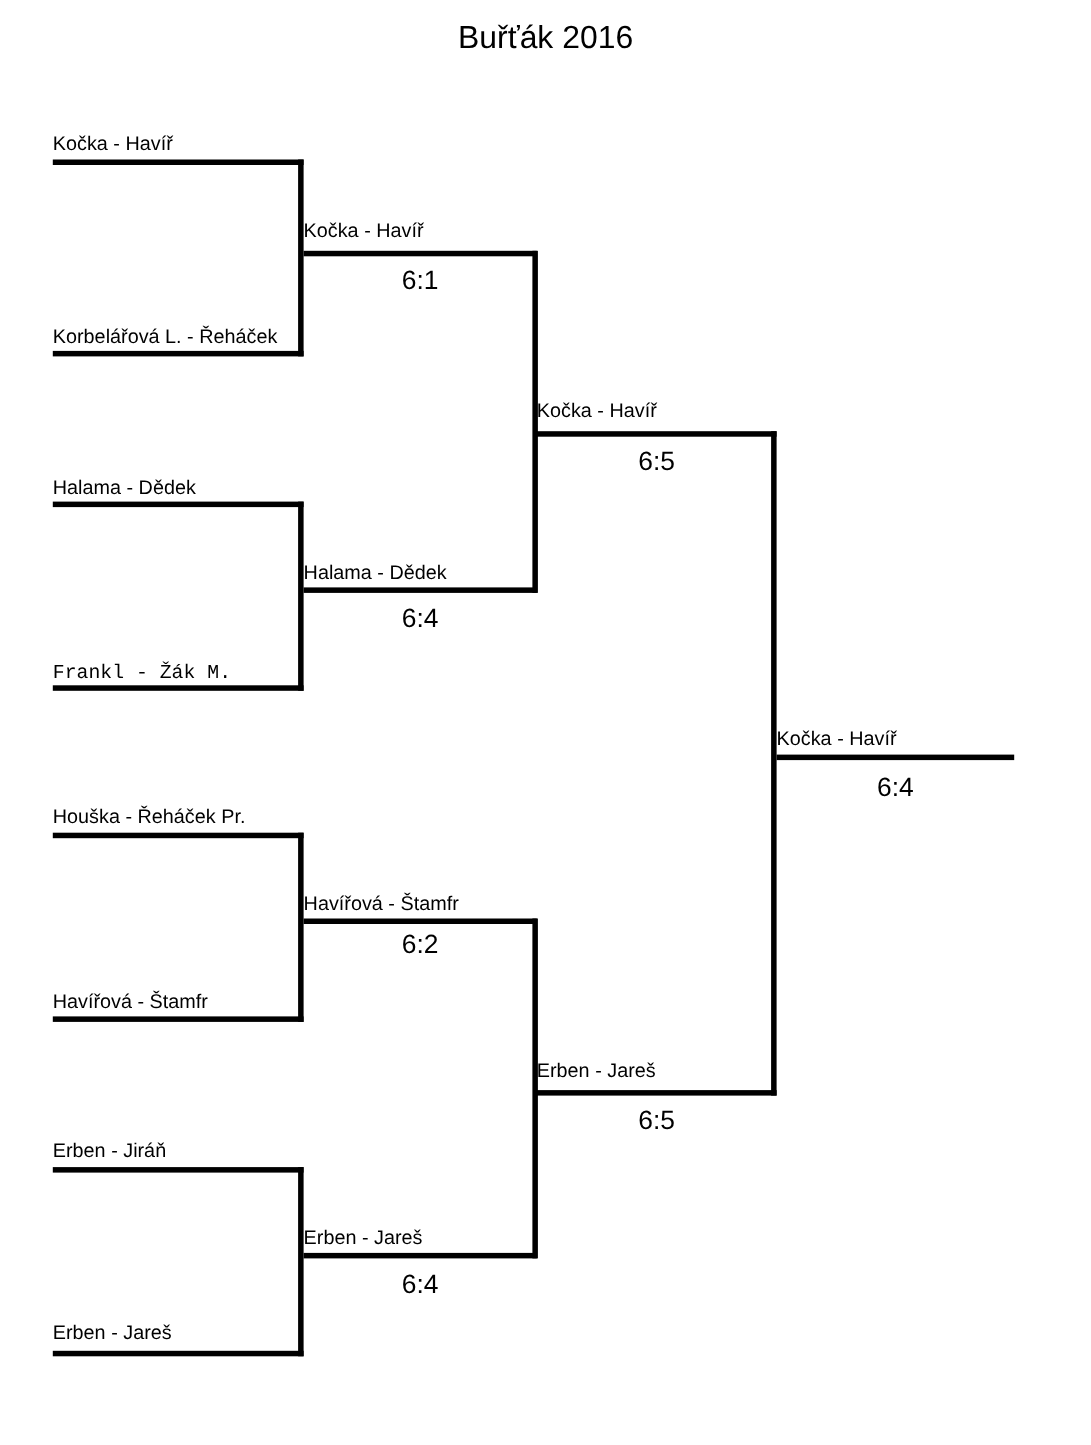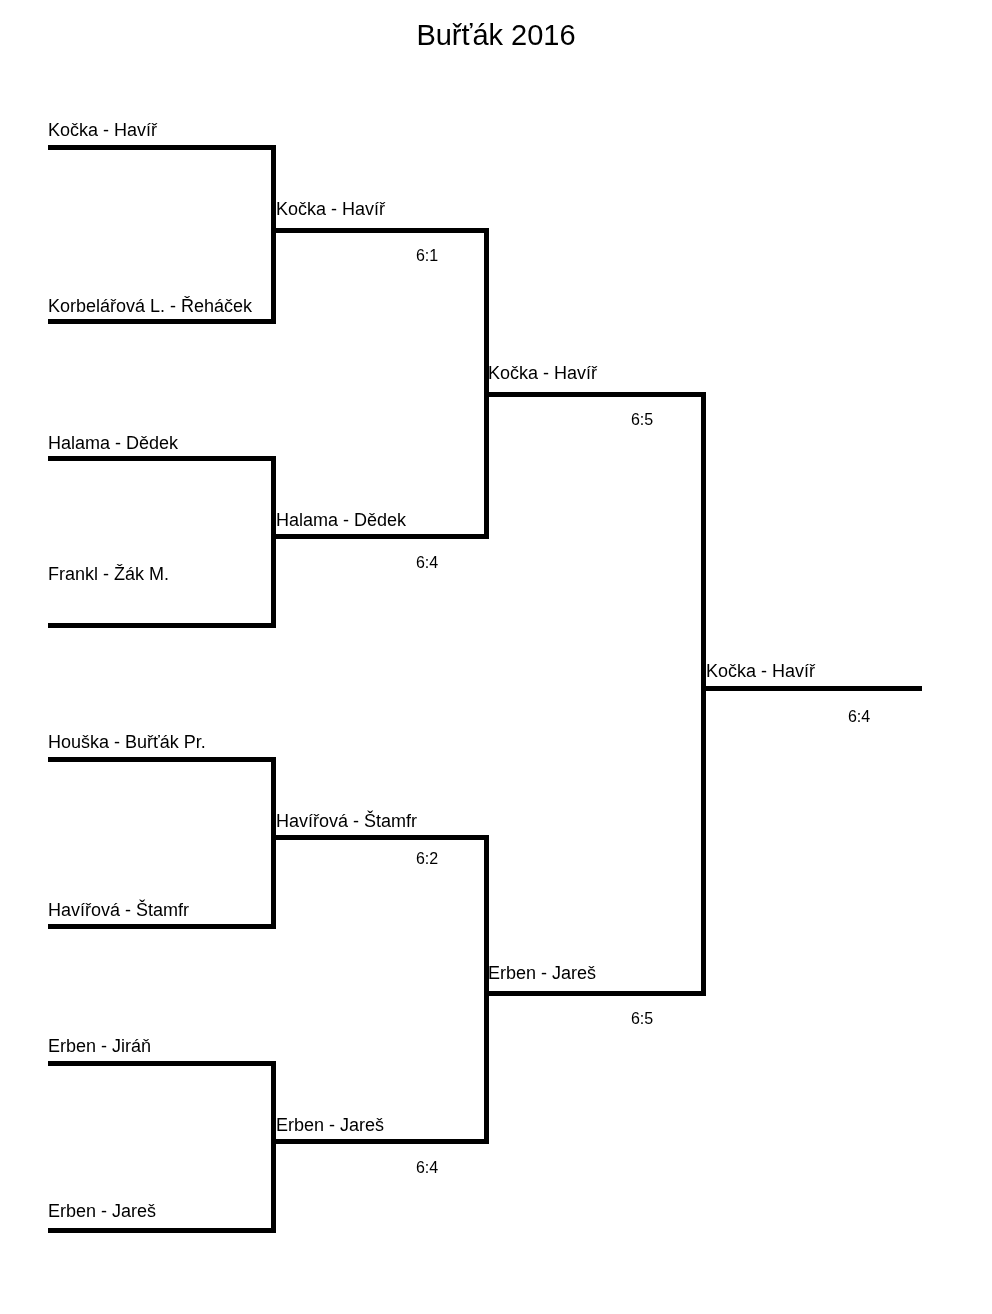--- a/index.html
+++ b/index.html
@@ -37,48 +37,47 @@
   .v-line { width: 5px; }
   .slot-label {
     position: absolute;
     font-size: 18px;
     line-height: 22px;
     color: #000000;
     white-space: nowrap;
   }
   .slot-score {
     position: absolute;
-    font-size: 16px;
+    font-size: 24px;
     line-height: 22px;
     color: #000000;
     white-space: nowrap;
     text-align: center;
-    padding-left: 45px;
   }
 </style>
 </head>
 <body>
 
 <div id="bracket-page">
 
   <div id="tournament-title">Buřťák 2016</div>
 
   <div class="slot-label" style="left:48px; top:119px; width:228px;">Kočka - Havíř</div>
   <div class="bracket-line h-line" style="left:48px; top:145px; width:228px;"></div>
   <div class="slot-label" style="left:48px; top:295px; width:228px;">Korbelářová L. - Řeháček</div>
   <div class="bracket-line h-line" style="left:48px; top:319px; width:228px;"></div>
   <div class="bracket-line v-line" style="left:271px; top:145px; height:179px;"></div>
 
   <div class="slot-label" style="left:48px; top:432px; width:228px;">Halama - Dědek</div>
   <div class="bracket-line h-line" style="left:48px; top:456px; width:228px;"></div>
-  <div class="slot-label" style="left:48px; top:563px; width:228px;">Frankl - Žák M.</div>
+  <div class="slot-label" style="left:48px; top:601px; width:228px;font-family:Liberation Mono, monospace;">Frankl - Žák M.</div>
   <div class="bracket-line h-line" style="left:48px; top:623px; width:228px;"></div>
   <div class="bracket-line v-line" style="left:271px; top:456px; height:172px;"></div>
 
-  <div class="slot-label" style="left:48px; top:731px; width:228px;">Houška - Buřťák Pr.</div>
+  <div class="slot-label" style="left:48px; top:731px; width:228px;">Houška - Řeháček Pr.</div>
   <div class="bracket-line h-line" style="left:48px; top:757px; width:228px;"></div>
   <div class="slot-label" style="left:48px; top:899px; width:228px;">Havířová - Štamfr</div>
   <div class="bracket-line h-line" style="left:48px; top:924px; width:228px;"></div>
   <div class="bracket-line v-line" style="left:271px; top:757px; height:172px;"></div>
 
   <div class="slot-label" style="left:48px; top:1035px; width:228px;">Erben - Jiráň</div>
   <div class="bracket-line h-line" style="left:48px; top:1061px; width:228px;"></div>
   <div class="slot-label" style="left:48px; top:1200px; width:228px;">Erben - Jareš</div>
   <div class="bracket-line h-line" style="left:48px; top:1228px; width:228px;"></div>
   <div class="bracket-line v-line" style="left:271px; top:1061px; height:172px;"></div>

